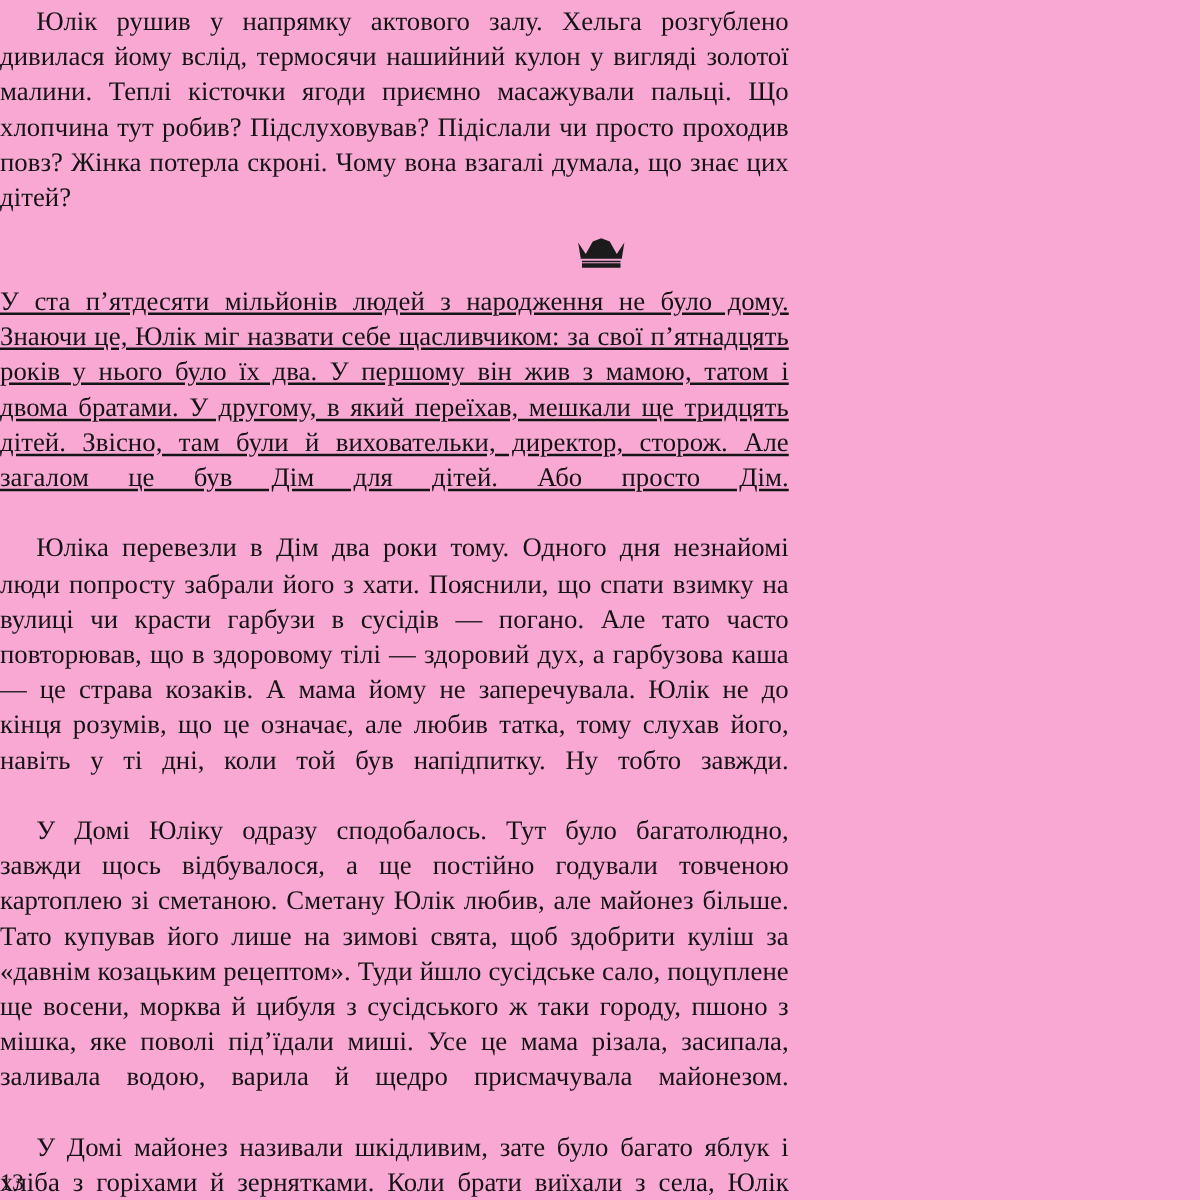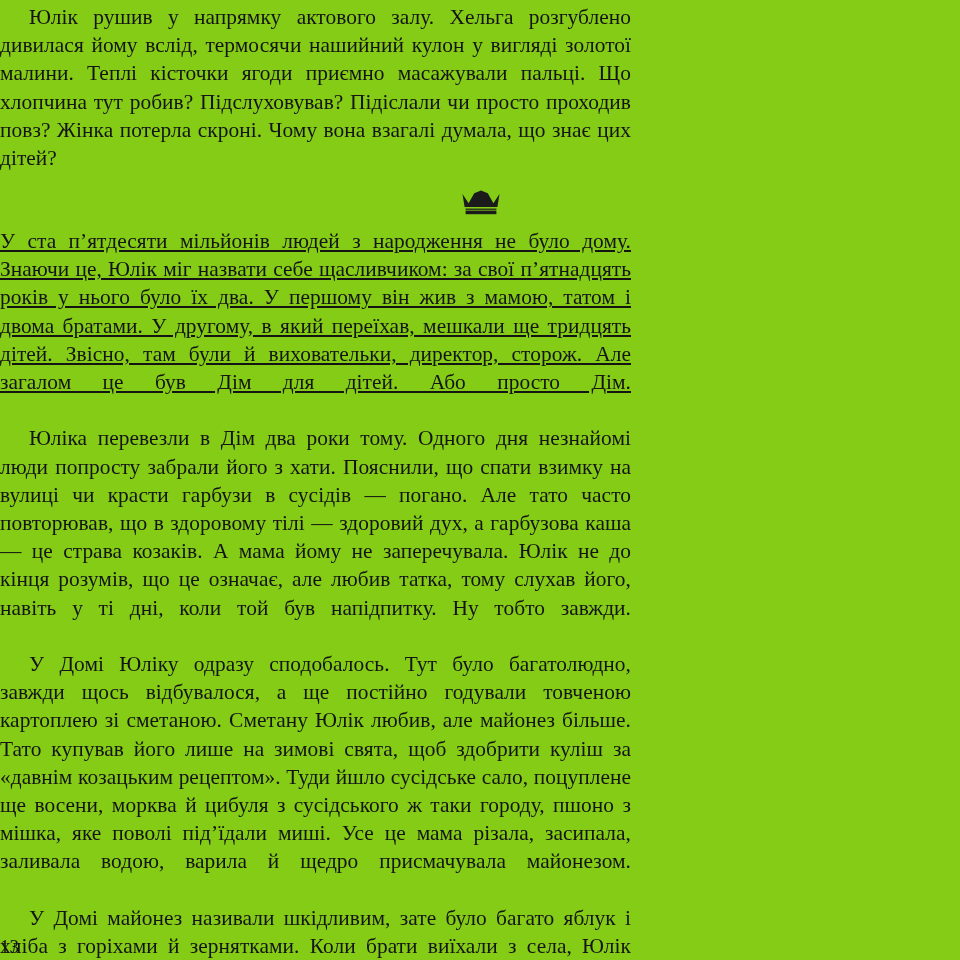--- a/index.html
+++ b/index.html
@@ -16,21 +16,21 @@
     overflow: hidden;
     position: relative;
   }
 
   .page {
     position: absolute;
     left: 0;
     top: 0;
     width: 960px;
     height: 960px;
-    background: #84cc16;
+    background: #f9a8d4;
     box-sizing: border-box;
   }
 
   .text-column {
     position: absolute;
     left: 165px;
     top: 0px;
     width: 631px;
   }
 

